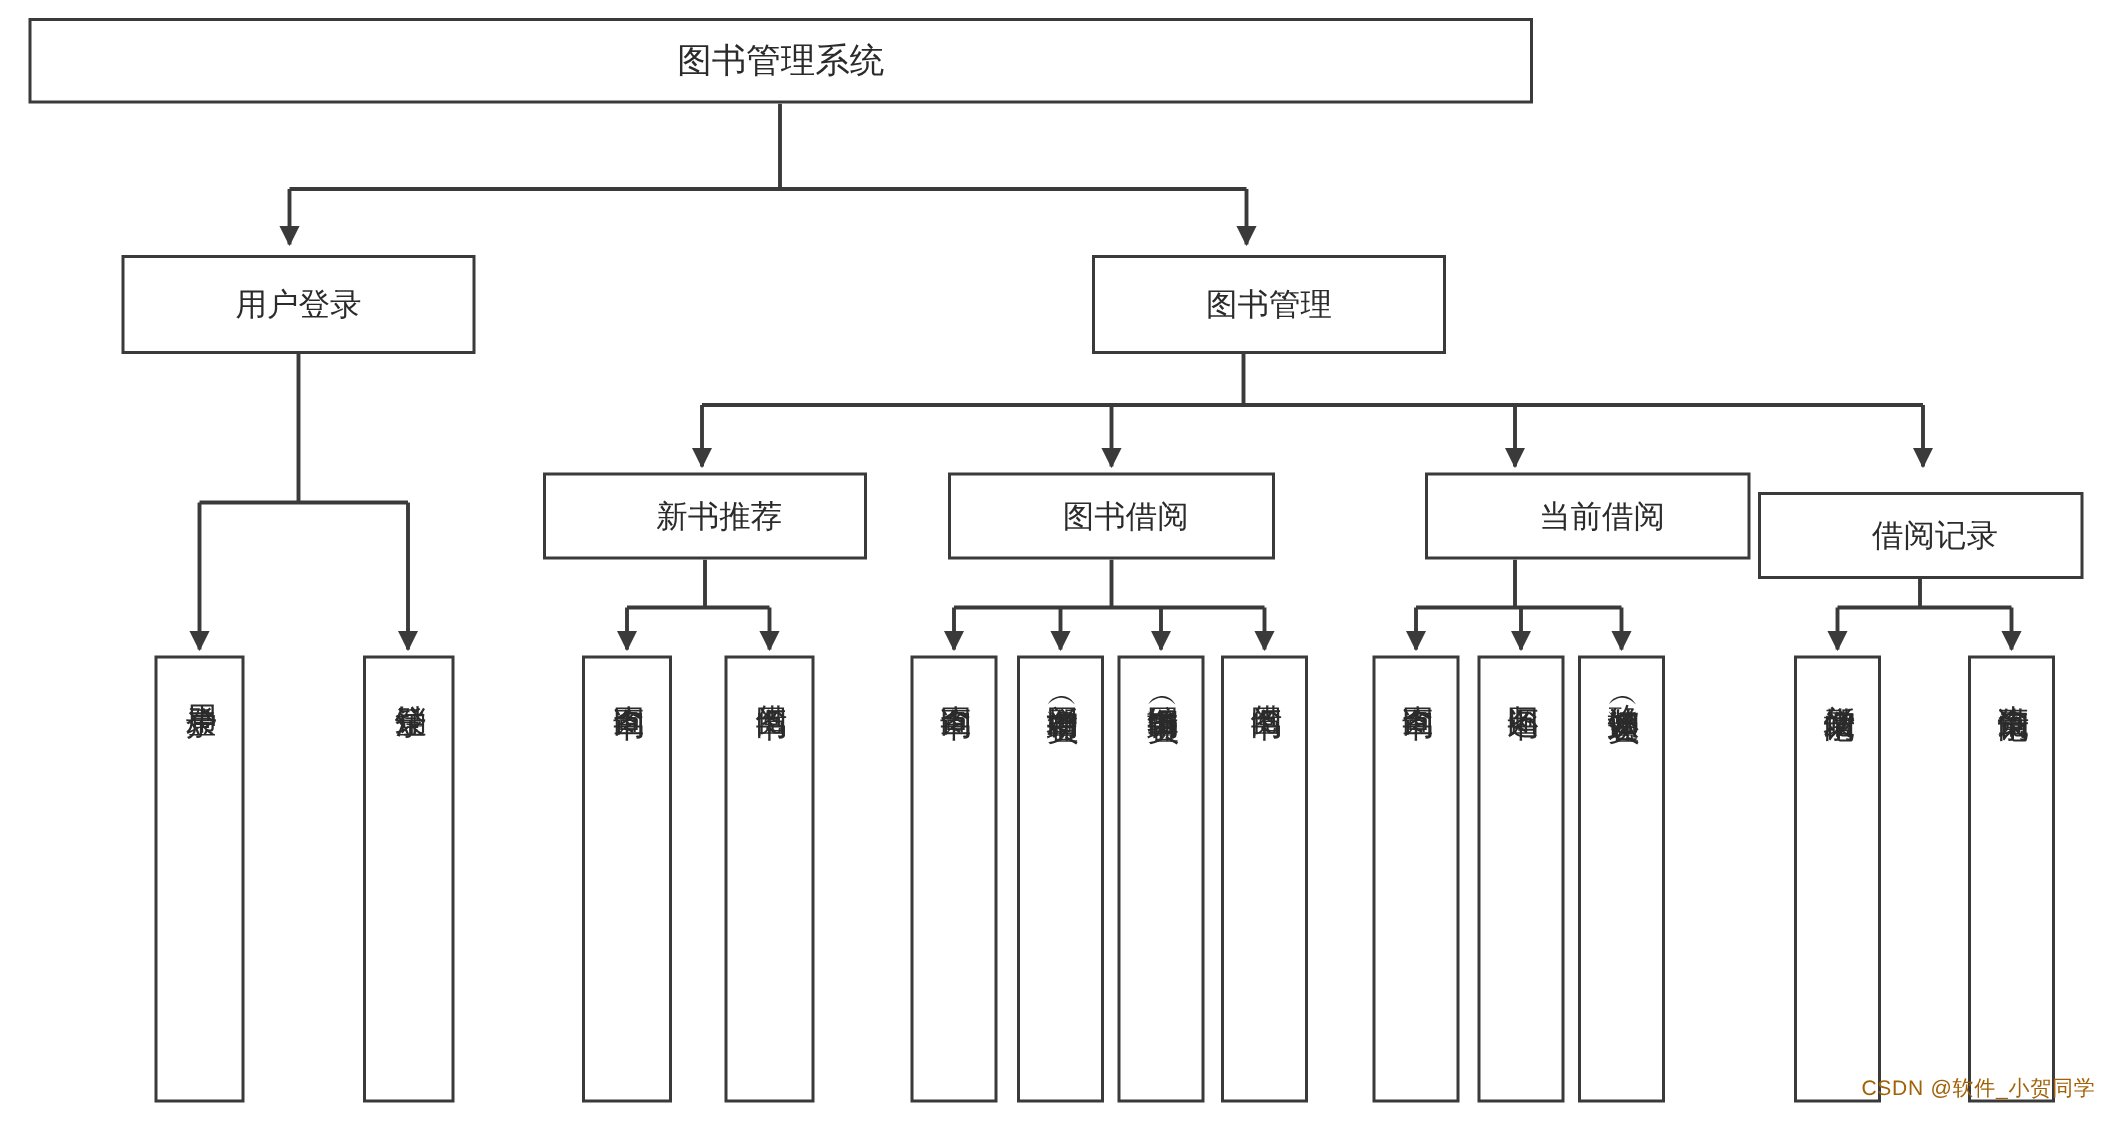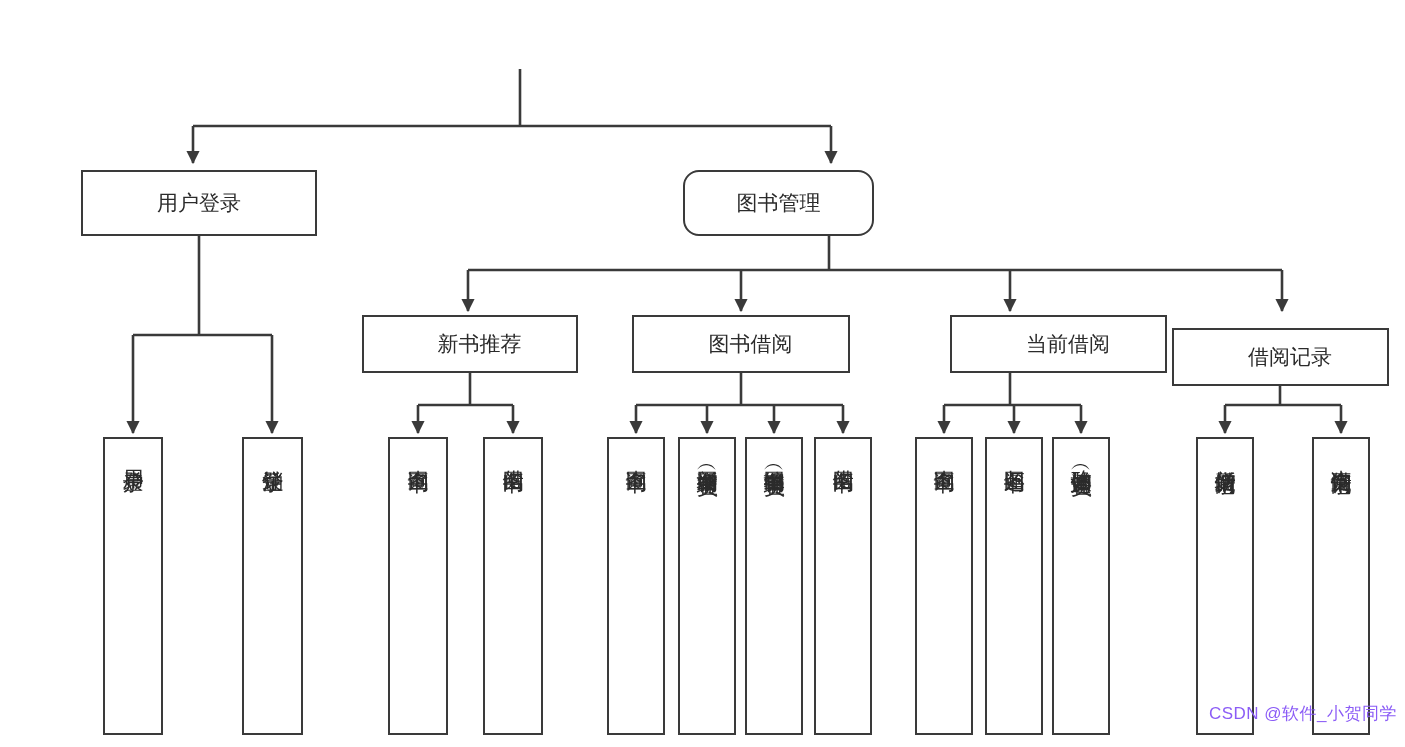--- a/index.html
+++ b/index.html
@@ -54,23 +54,23 @@
     position: absolute;
     display: flex;
     align-items: flex-start;
     justify-content: center;
     padding-top: 14px;
     box-sizing: border-box;
   }
   #watermark {
     position: absolute;
     right: 8px;
-    bottom: 22px;
-    font-size: 17px;
-    color: #8b5cf6;
+    bottom: 12px;
+    font-size: 14px;
+    color: #a16207;
     white-space: nowrap;
     letter-spacing: 0.5px;
   }
 </style>
 </head>
 <body>
 
 <div id="canvas">
 
   <svg id="edges" viewBox="0 0 1405 747" xmlns="http://www.w3.org/2000/svg">
@@ -116,25 +116,28 @@
       <path d="M 1014 405 L 1014 433" marker-end="url(#arrow)"></path>
       <path d="M 1081 405 L 1081 433" marker-end="url(#arrow)"></path>
 
       <path d="M 1280 373 L 1280 405"></path>
       <path d="M 1225 405 L 1341 405"></path>
       <path d="M 1225 405 L 1225 433" marker-end="url(#arrow)"></path>
       <path d="M 1341 405 L 1341 433" marker-end="url(#arrow)"></path>
     </g>
   </svg>
 
+  <div class="node root" style="left:19px; top:12px; width:1003px; height:57px;">
+    <span class="htext">图书管理系统</span>
+  </div>
 
   <div class="node level2" style="left:81px; top:170px; width:236px; height:66px;">
     <span class="htext">用户登录</span>
   </div>
-  <div class="node level2" style="left:683px; top:170px; width:191px; height:66px;border-radius:16px;">
+  <div class="node level2" style="left:728px; top:170px; width:236px; height:66px;">
     <span class="htext">图书管理</span>
   </div>
 
   <div class="node level3" style="left:362px; top:315px; width:216px; height:58px;">
     <span class="htext">新书推荐</span>
   </div>
   <div class="node level3" style="left:632px; top:315px; width:218px; height:58px;">
     <span class="htext">图书借阅</span>
   </div>
   <div class="node level3" style="left:950px; top:315px; width:217px; height:58px;">

